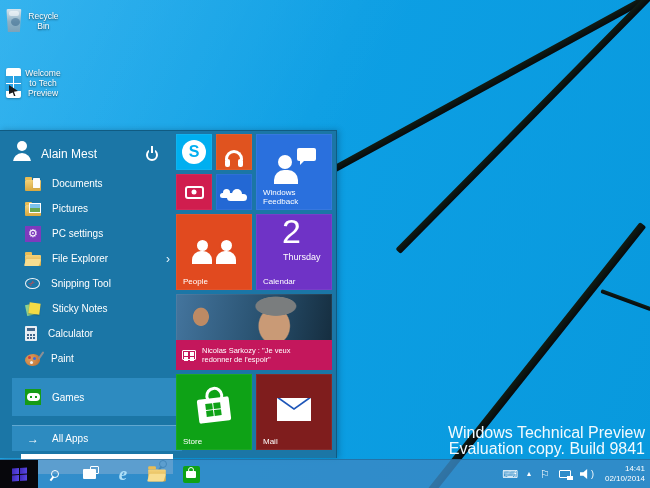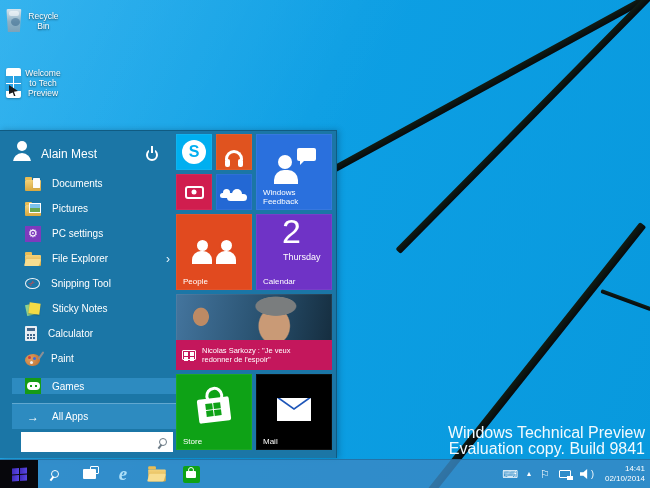--- a/index.html
+++ b/index.html
@@ -39,21 +39,21 @@
   .sm-header{display:flex;align-items:flex-end;gap:9px;padding:10px 12px 0 12px;}
   .sm-user{font-size:12px;flex:1;}
   .avatar{width:20px;height:20px;position:relative;overflow:hidden;flex:0 0 auto;}
   .avatar::before{content:'';position:absolute;top:0;left:5px;width:10px;height:10px;background:#fff;border-radius:50%;}
   .avatar::after{content:'';position:absolute;bottom:-3px;left:1px;width:18px;height:11px;background:#fff;border-radius:9px 9px 0 0;}
   .power{width:12px;height:12px;border:2px solid #fff;border-radius:50%;position:relative;flex:0 0 auto;}
   .power::after{content:'';position:absolute;top:-5px;left:50%;transform:translateX(-50%);width:2px;height:7px;background:#fff;box-shadow:0 0 0 2px #1b76a6;}
   .menu-rows{position:absolute;left:12px;top:40px;width:170px;}
   .mrow{height:25px;display:flex;align-items:center;padding-left:13px;gap:11px;font-size:10px;cursor:default;}
   .mrow.hl{background:#2d8bc0;}
-  .mrow-games{margin-top:7px;height:16px;}
+  .mrow-games{margin-top:7px;height:38px;}
   .mrow-allapps{margin-top:9px;height:26px;border-top:1px solid rgba(255,255,255,.25);}
   .mrow .chev{margin-left:auto;margin-right:12px;font-size:12px;color:#e8f4fb;}
   .ic{flex:0 0 auto;position:relative;}
   .folder{width:16px;height:11px;background:linear-gradient(#f3d27a,#d8a83f);border-radius:1px;position:relative;margin-top:3px;}
   .folder::before{content:'';position:absolute;top:-3px;left:0;width:7px;height:3px;background:#e9bd55;border-radius:1px 1px 0 0;}
   .f-doc::after{content:'';position:absolute;right:1px;top:-2px;width:7px;height:10px;background:#fdfdfd;border-radius:.5px;box-shadow:0 0 1px rgba(0,0,0,.4);}
   .f-pic::after{content:'';position:absolute;right:0;top:-2px;width:10px;height:8px;border:1px solid #fff;
     background:linear-gradient(180deg,#7ec3ea 55%,#6aa84f 45%);}
   .f-exp::after{content:'';position:absolute;left:0;bottom:0;width:15px;height:7px;background:#f7dd90;transform:skewX(-16deg);border-radius:1px;}
   .sq16{width:16px;height:16px;display:flex;align-items:center;justify-content:center;}
@@ -127,21 +127,21 @@
   .news-bar{position:absolute;left:0;right:0;bottom:0;height:30px;display:flex;align-items:center;gap:6px;padding:0 6px;}
   .newsic{width:14px;height:10px;border:1.5px solid #fff;border-radius:1px;position:relative;flex:0 0 auto;}
   .newsic::after{content:'';position:absolute;left:1px;top:1px;width:4px;height:4px;background:#fff;
     box-shadow:6px 0 0 #fff,0 5px 0 #fff,6px 5px 0 #fff;}
   .news-text{font-size:7.5px;line-height:9.5px;}
   .t-store{left:4px;top:240px;width:76px;height:76px;background:#0ea216;}
   .bag{position:absolute;left:22px;top:24px;width:32px;height:24px;background:#fff;border-radius:2px;transform:rotate(-7deg);}
   .bag::before{content:'';position:absolute;left:9px;top:-11px;width:12px;height:12px;border:3px solid #fff;border-radius:50%;}
   .baggrid{position:absolute;left:8px;top:5px;display:grid;grid-template-columns:7px 7px;grid-template-rows:6px 6px;gap:1px;}
   .baggrid span{background:#0ea216;}
-  .t-mail{left:84px;top:240px;width:76px;height:76px;background:#000000;}
+  .t-mail{left:84px;top:240px;width:76px;height:76px;background:#7f1d1d;}
   .env{position:absolute;left:21px;top:24px;width:34px;height:23px;background:#fff;}
   .env::before{content:'';position:absolute;left:0;top:0;border-left:17px solid transparent;border-right:17px solid transparent;border-top:12px solid #1d55b8;}
   .env::after{content:'';position:absolute;left:3px;top:0;border-left:14px solid transparent;border-right:14px solid transparent;border-top:10px solid #fff;}
   
   .taskbar{position:absolute;left:0;right:0;bottom:0;height:29px;background:rgba(56,137,197,.82);z-index:6;
     display:flex;align-items:stretch;border-top:1px solid rgba(10,60,90,.3);}
   .tb-left{display:flex;align-items:stretch;}
   .tb-btn{width:34px;display:flex;align-items:center;justify-content:center;cursor:default;}
   .startbtn{width:38px;background:#07070c;}
   .startlogo{display:grid;grid-template-columns:7px 7px;grid-template-rows:6px 6px;gap:1px;transform:skewY(-4deg);}

